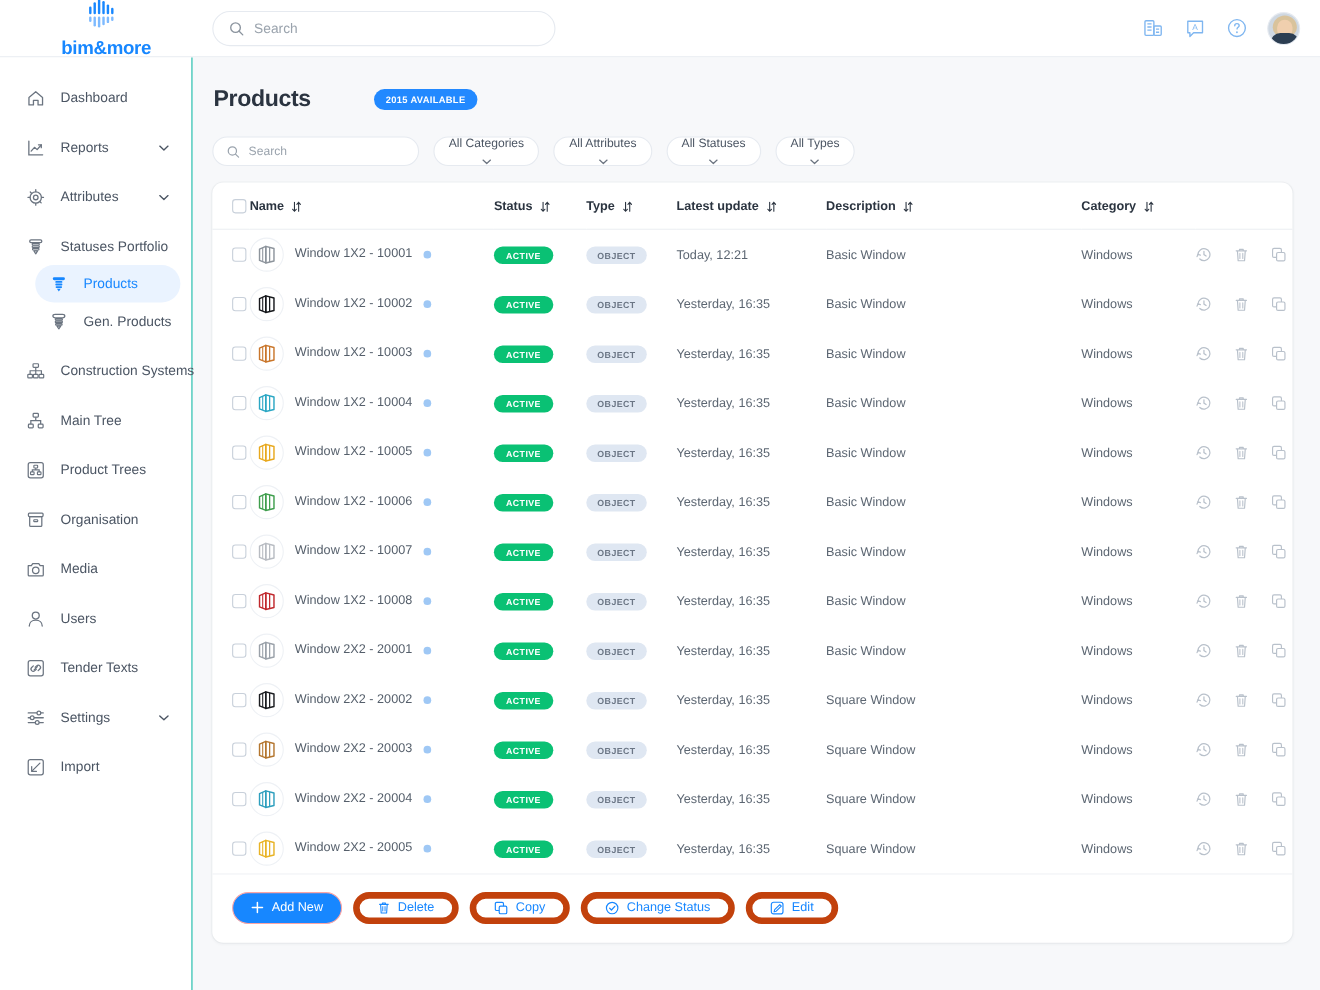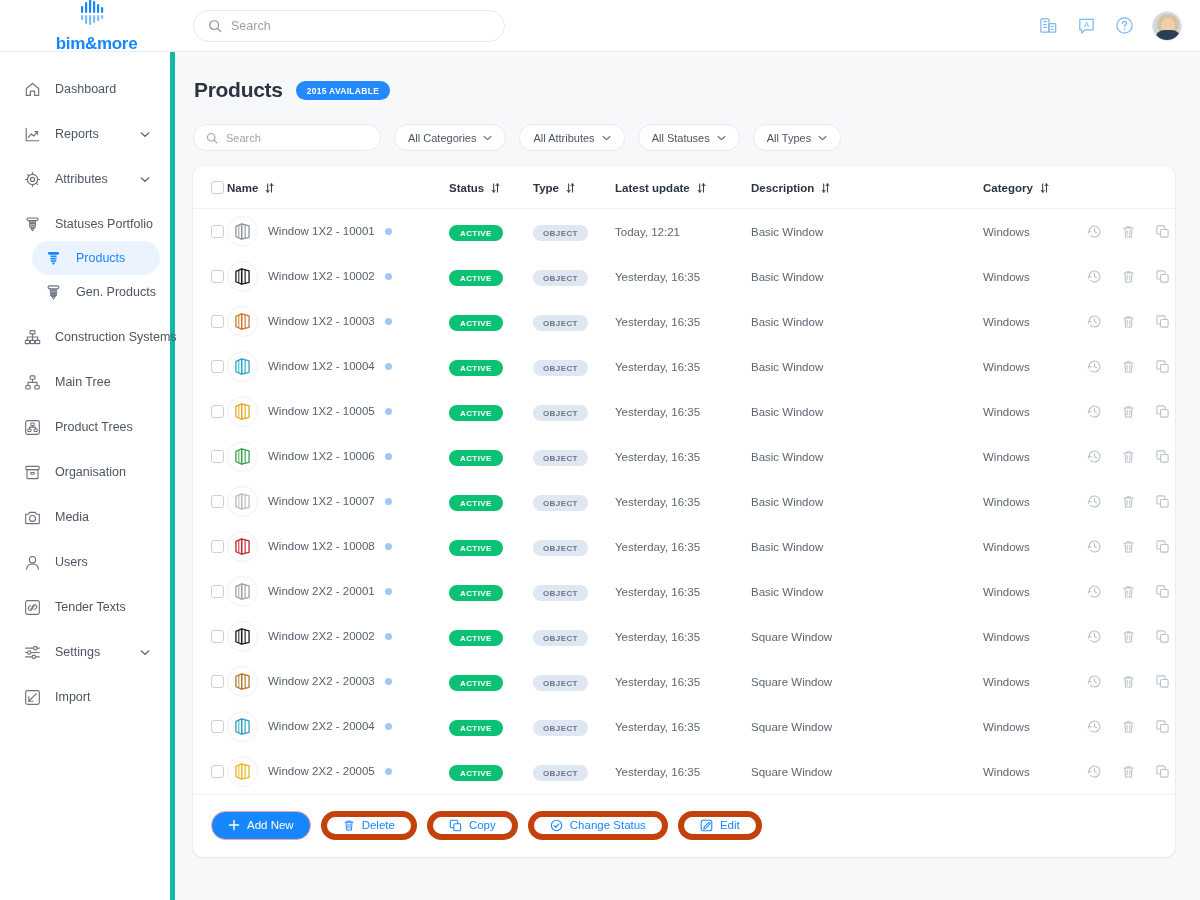--- a/index.html
+++ b/index.html
@@ -47,21 +47,21 @@
   .avatar .hair { position:absolute; left:4px; top:2px; width:22px; height:19px; border-radius:11px 11px 8px 8px; background:#d9c39c;}
   .avatar .face { position:absolute; left:8px; top:6px; width:14px; height:16px; border-radius:7px; background:#f0cfae;}
   .avatar .body { position:absolute; left:2px; bottom:-3px; width:26px; height:13px; border-radius:9px 9px 0 0; background:#2c3e52;}
   .avatar .nk   { position:absolute; left:11px; bottom:2px; width:8px; height:7px; background:#f0cfae;}
 
   
   .sidebar {
     position: absolute; top: 52px; left: 0;
     width: 175px; height: 848px;
     background: #ffffff;
-    border-right: 5px solid #14b8a6;
+    border-right: 1px solid #14b8a6;
     padding-top: 20px;
     z-index: 10;
   }
   .nav-item {
     height: 34px; margin: 0 10px;
     display: flex; align-items: center;
     padding-left: 13px; padding-right: 10px;
     border-radius: 17px;
     cursor: pointer;
     position: relative;
@@ -89,36 +89,38 @@
     background: #f7f8fa;
     padding: 26px 24px 0 18px;
   }
   .page-head { display: flex; align-items: center; gap: 13px; margin-bottom: 22px; padding-left: 1px; }
   .page-title { font-size: 21px; font-weight: bold; color: #2b3440; letter-spacing: -0.3px; }
   .count-badge {
     background: #2289ff; color: #fff;
     font-size: 8.5px; font-weight: bold; letter-spacing: 0.3px;
     padding: 5px 11px 4px; border-radius: 11px;
     text-transform: uppercase;
+    margin-left: 44px;
   }
 
   .filters { display: flex; align-items: center; gap: 13px; margin-bottom: 15px; }
   .filter-search {
     width: 188px; height: 27px; background: #fff;
     border: 1px solid #e6eaf0; border-radius: 14px;
     display: flex; align-items: center; gap: 8px; padding: 0 12px;
   }
   .filter-search .ph { font-size: 11px; color: #9aa3ad; }
   .pill {
     height: 27px; background: #fff;
     border: 1px solid #e6eaf0; border-radius: 14px;
     display: flex; align-items: center; gap: 7px;
     padding: 0 13px;
     font-size: 11px; color: #4b5563; cursor: pointer;
     white-space: nowrap;
+    flex-direction: column;
   }
 
   
   .card {
     background: #fff;
     border-radius: 10px;
     box-shadow: 0 1px 3px rgba(32,48,70,.06), 0 0 0 1px rgba(32,48,70,.03);
     width: 982px;
     overflow: hidden;
   }

